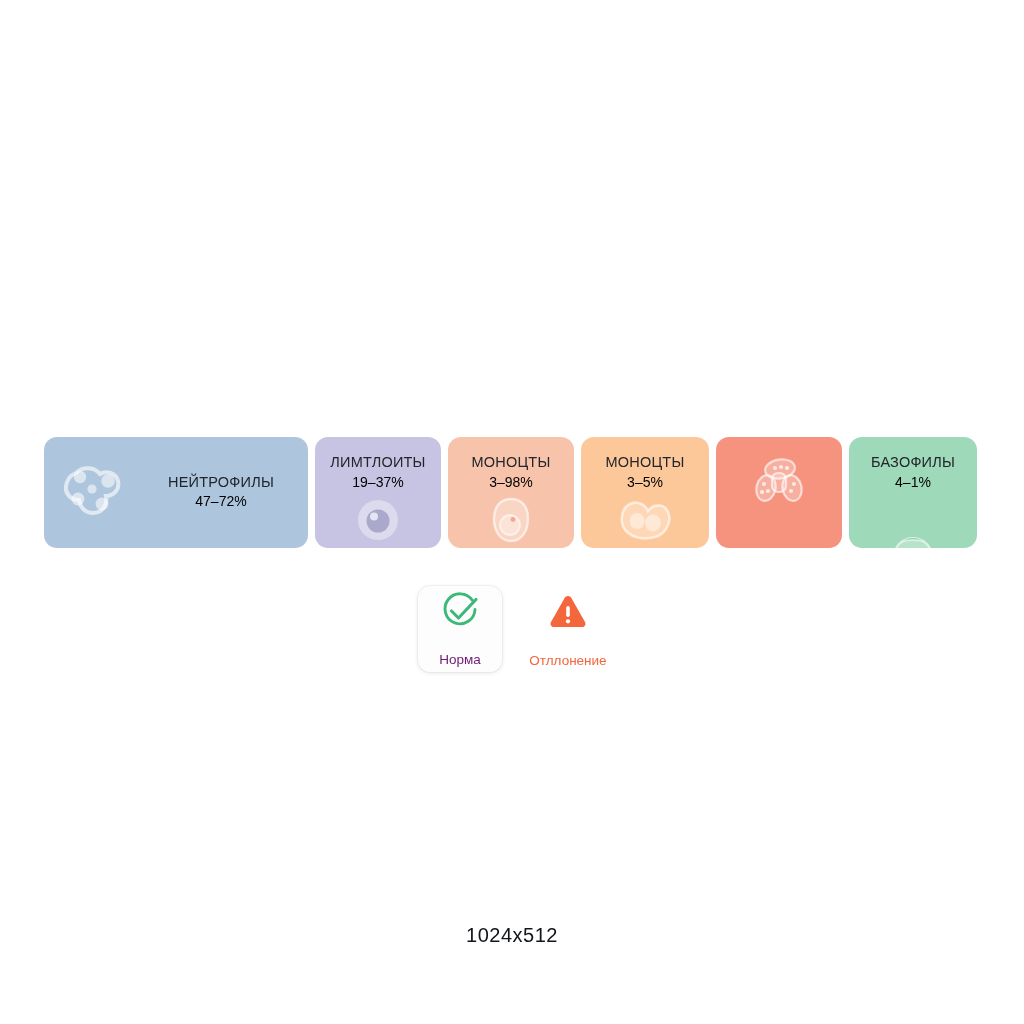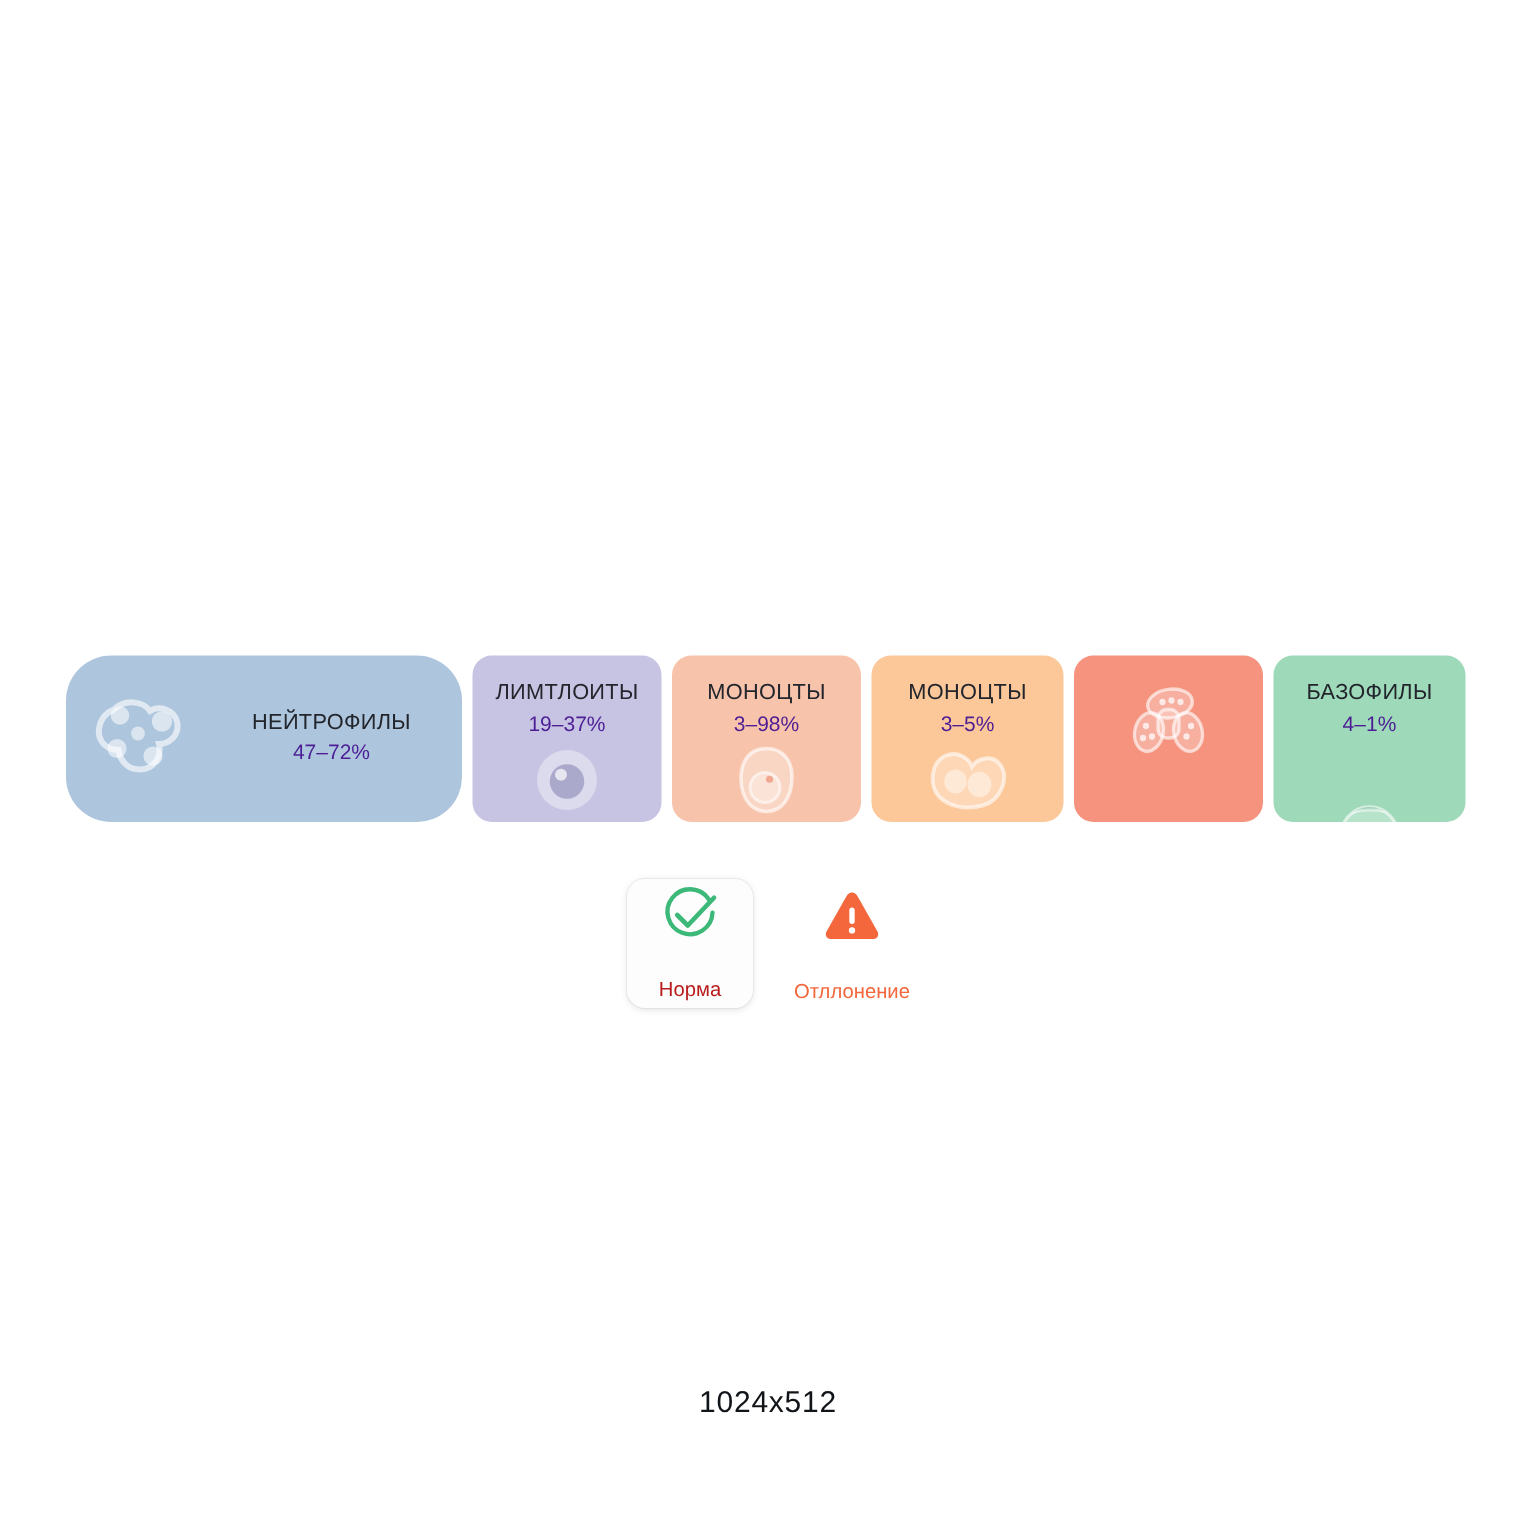--- a/index.html
+++ b/index.html
@@ -91,28 +91,28 @@
     font-weight: 400;
     letter-spacing: 0.2px;
     color: #22252b;
     line-height: 1.35;
     white-space: nowrap;
     text-align: center;
   }
   .card-range {
     font-size: 14px;
     font-weight: 400;
-    color: #4c1d95;
+    color: #000000;
     line-height: 1.4;
     white-space: nowrap;
     text-align: center;
   }
 
   
-  .c1 { width: 264px; border-radius: 30px; }
+  .c1 { width: 264px; }
   .c2 { width: 126px; }
   .c3 { width: 126px; }
   .c4 { width: 128px; }
   .c5 { width: 126px; }
   .c6 { width: 128px; gap: 38px; }
 
   
   .legend {
     position: absolute;
     left: 418px;
@@ -144,21 +144,21 @@
     justify-content: center;
     gap: 20px;
     box-sizing: border-box;
     padding-top: 2px;
   }
   .legend-label {
     font-size: 13.5px;
     font-weight: 400;
     white-space: nowrap;
   }
-  .legend-label.ok { color: #b91c1c; margin-top: 12px; }
+  .legend-label.ok { color: #701a75; margin-top: 12px; }
   .legend-label.warn { color: #f4663c; }
 
   
   .caption {
     position: absolute;
     left: 0;
     top: 924px;
     width: 1024px;
     text-align: center;
     font-size: 20px;

